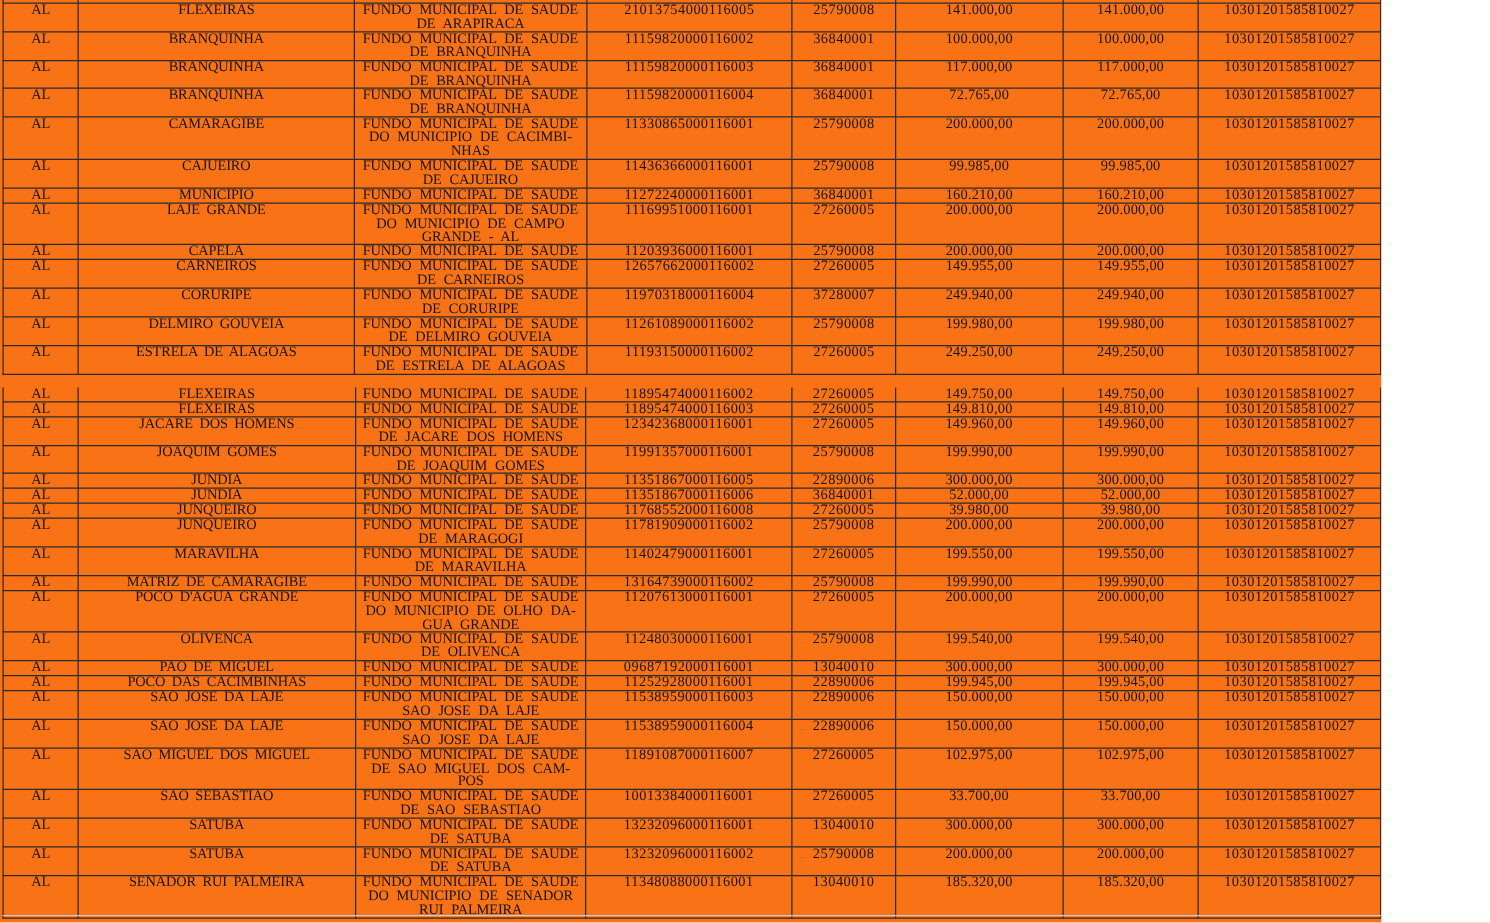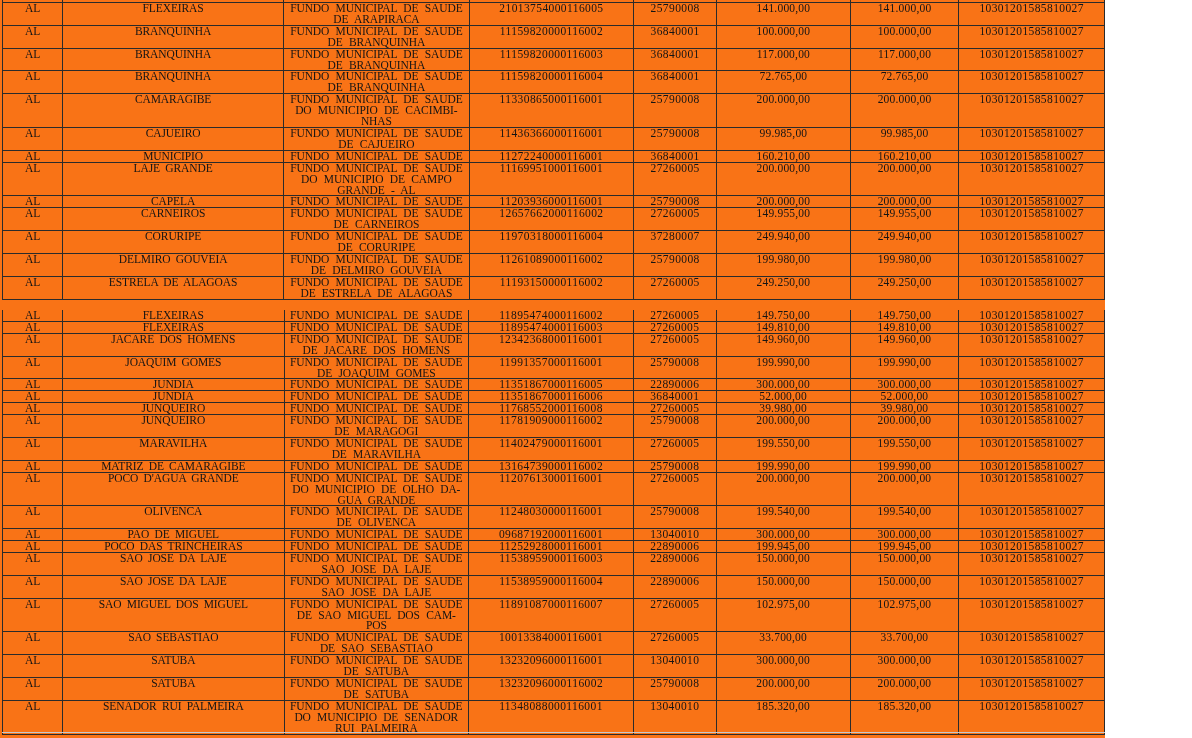--- a/index.html
+++ b/index.html
@@ -351,21 +351,21 @@
           <td class="c1">PAO DE MIGUEL</td>
           <td class="c2">FUNDO MUNICIPAL DE SAUDE</td>
           <td class="c3">09687192000116001</td>
           <td class="c4">13040010</td>
           <td class="c5">300.000,00</td>
           <td class="c6">300.000,00</td>
           <td class="c7">10301201585810027</td>
         </tr>
         <tr style="height: 10.32px;">
           <td class="c0">AL</td>
-          <td class="c1">POCO DAS TRINCHEIRAS</td>
+          <td class="c1">POCO DAS CACIMBINHAS</td>
           <td class="c2">FUNDO MUNICIPAL DE SAUDE</td>
           <td class="c3">11252928000116001</td>
           <td class="c4">22890006</td>
           <td class="c5">199.945,00</td>
           <td class="c6">199.945,00</td>
           <td class="c7">10301201585810027</td>
         </tr>
         <tr style="height: 21.64px;">
           <td class="c0">AL</td>
           <td class="c1">SAO JOSE DA LAJE</td>

